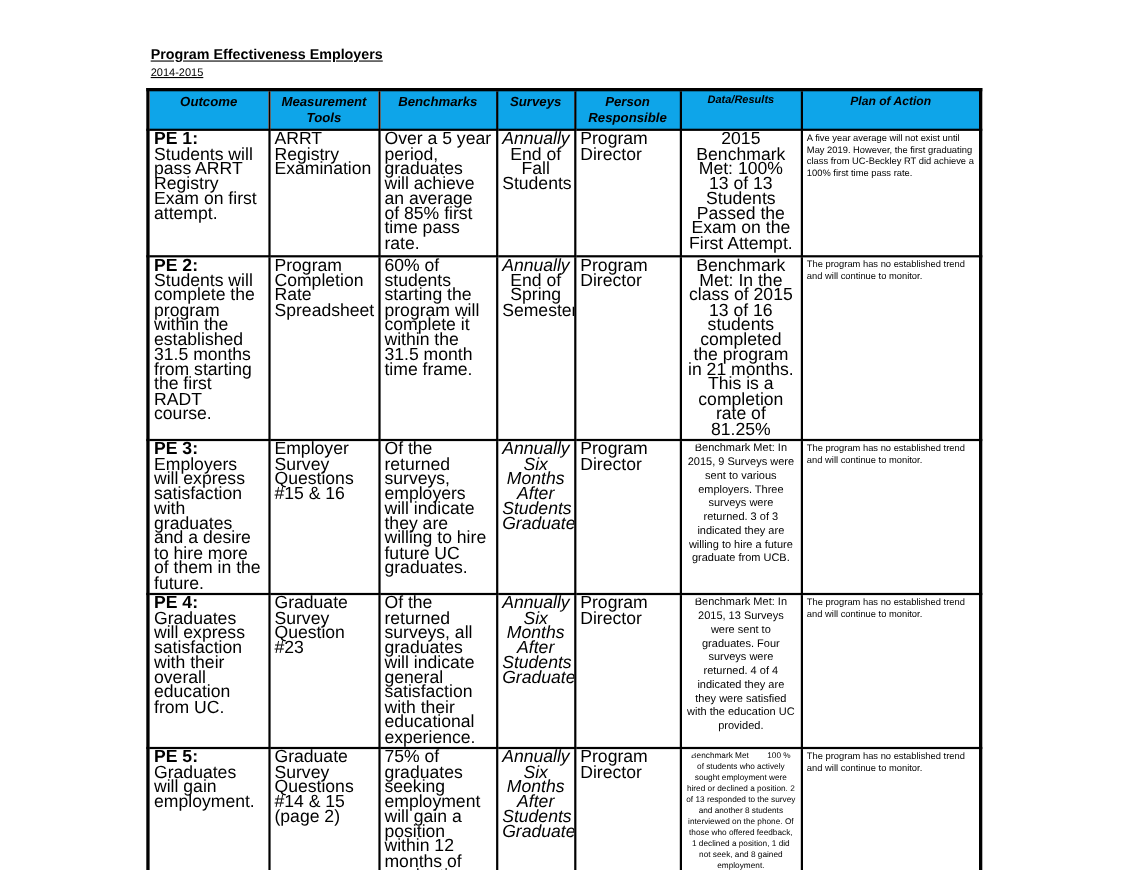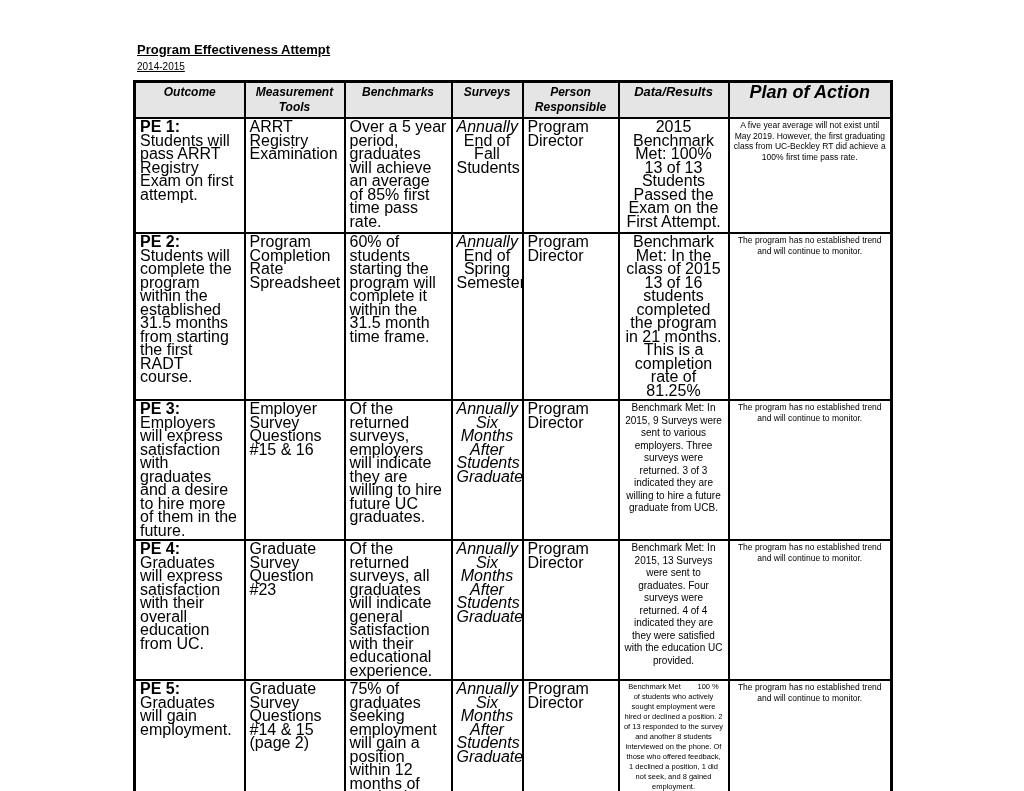--- a/index.html
+++ b/index.html
@@ -28,47 +28,47 @@
     width:757px;
     border:3px solid #000;
   }
   table.pe th, table.pe td{
     border:2px solid #000;
     vertical-align:top;
     padding:1px 4px 2px 4px;
     overflow:hidden;
   }
   table.pe th{
-    background:#e5e5e5;
+    background:#0ea5e9;
     font-style:italic;
     font-weight:bold;
     font-size:12px;
     line-height:15px;
     text-align:center;
     padding-top:2px;
   }
-  table.pe th.th-results{font-size:13px;line-height:14px;}
-  table.pe th.th-plan{font-size:18px;}
+  table.pe th.th-results{font-size:10px;line-height:14px;}
+  table.pe th.th-plan{font-size:11px;}
   td{font-size:16px;line-height:13.5px;}
   td .pe-label{font-weight:bold;}
   td.c-outcome,td.c-tools,td.c-bench{text-align:left;}
   td.c-timeline{text-align:center;}
   td.c-timeline .tl-em{font-style:italic;display:block;white-space:pre-wrap;}
   td.c-timeline .tl-rest{display:block;white-space:pre-wrap;}
   td.c-person{white-space:pre-wrap;}
-  td.c-results{text-align:center;white-space:pre-wrap;}
-  td.c-plan{text-align:center;font-size:8.5px;line-height:10.5px;white-space:pre-wrap;padding-top:2px;margin-left:47px;}
+  td.c-results{text-align:center;white-space:pre-wrap;border-radius:23px;}
+  td.c-plan{font-size:8.5px;line-height:10.5px;white-space:pre-wrap;padding-top:2px;margin-left:47px;}
   tr.r3 td.c-results,tr.r4 td.c-results{font-size:10px;line-height:12.5px;}
   tr.r5 td.c-results{font-size:7.5px;line-height:10px;}
   td span{white-space:pre-wrap;}
 </style>
 </head>
 <body>
 
-<div class="doc-title">Program Effectiveness Attempt</div>
+<div class="doc-title">Program Effectiveness Employers</div>
 <div class="doc-subtitle">2014-2015</div>
 
 <table class="pe">
   <colgroup>
     <col style="width:110px">
       <col style="width:100px">
       <col style="width:107px">
     <col style="width:71px">
       <col style="width:96px">
       <col style="width:110px">

